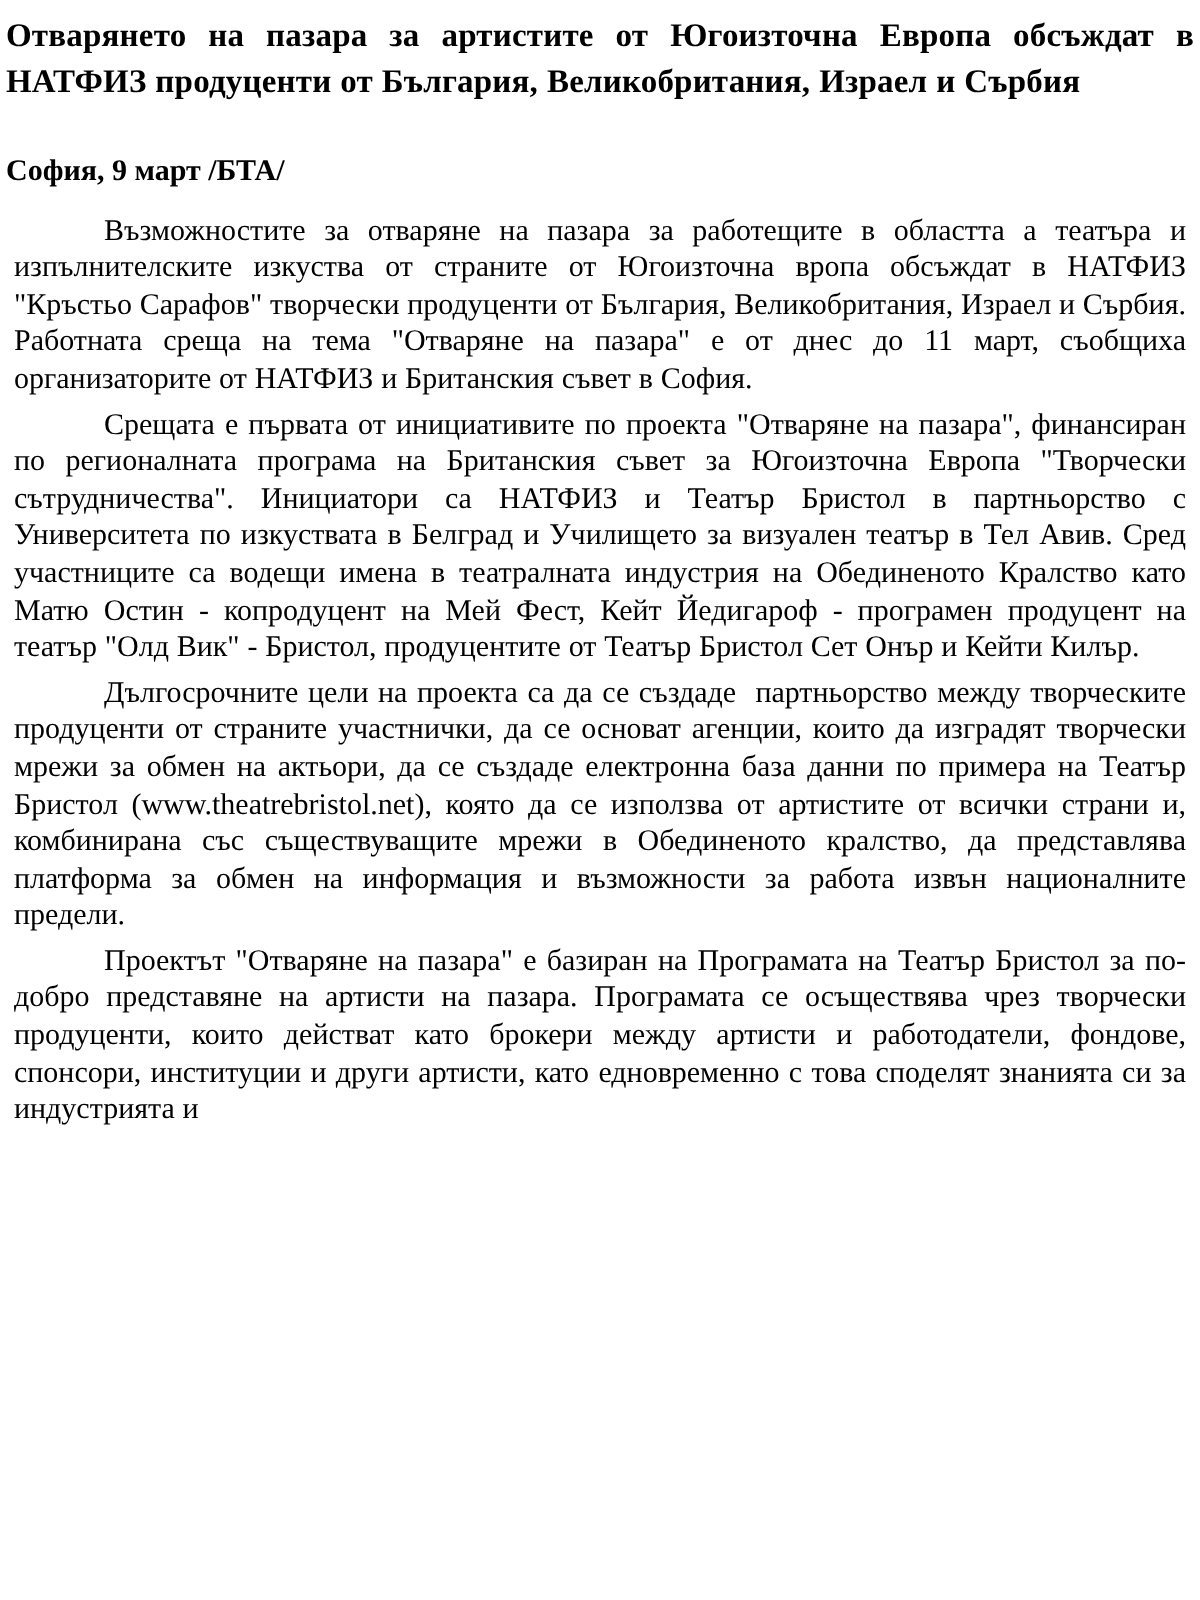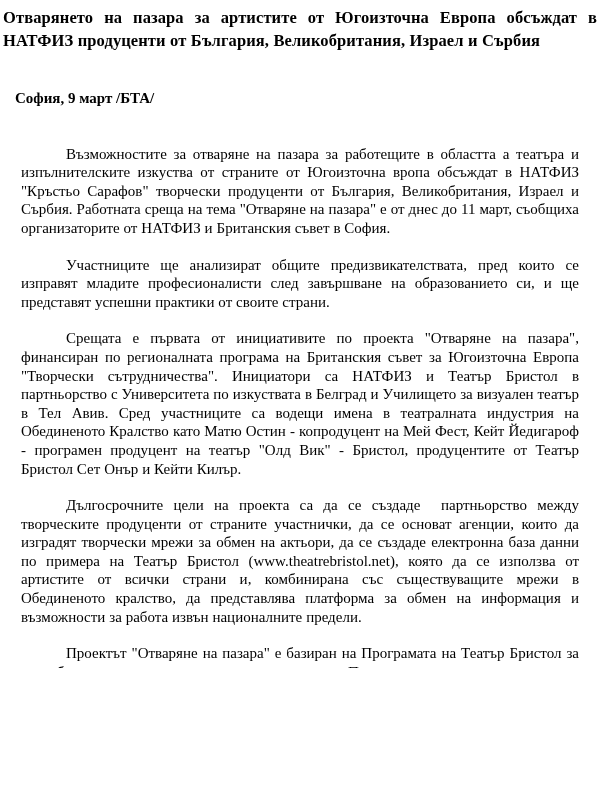--- a/index.html
+++ b/index.html
@@ -33,46 +33,45 @@
     margin: 0;
     padding-top: 6px;
     letter-spacing: 0.1px;
     word-spacing: 0.2px;
   }
   .dateline {
     font-size: 15px;
     line-height: 18.6px;
     font-weight: bold;
     text-align: left;
-    margin: 12px;
+    margin: 0;
     padding-top: 25px;
   }
   .body-block {
     padding-top: 7px;
   }
   p.para {
     font-size: 15px;
     line-height: 18.6px;
     text-align: justify;
     text-align-last: left;
-    margin: 18px;
+    margin: 4px;
     text-indent: 45px;
     word-spacing: 0.15px;
   }
 </style>
 </head>
 <body>
 
 <div class="page">
 
   <h1 class="doc-title">Отварянето на пазара за артистите от Югоизточна Европа обсъждат в НАТФИЗ продуценти от България, Великобритания, Израел и Сърбия</h1>
 
   <p class="dateline">София, 9 март /БТА/</p>
 
   <div class="body-block">
     <p class="para">Възможностите за отваряне на пазара за работещите в областта а театъра и изпълнителските изкуства от страните от Югоизточна вропа обсъждат в НАТФИЗ "Кръстьо Сарафов" творчески продуценти от България, Великобритания, Израел и Сърбия. Работната среща на тема "Отваряне на пазара" е от днес до 11 март, съобщиха организаторите от НАТФИЗ и Британския съвет в София.</p>
-    <p class="para">Участниците ще анализират общите предизвикателствата, пред които се изправят младите професионалисти след завършване на образованието си, и ще представят успешни практики от своите страни.</p>
     <p class="para">Срещата е първата от инициативите по проекта "Отваряне на пазара", финансиран по регионалната програма на Британския съвет за Югоизточна Европа "Творчески сътрудничества". Инициатори са НАТФИЗ и Театър Бристол в партньорство с Университета по изкуствата в Белград и Училището за визуален театър в Тел Авив. Сред участниците са водещи имена в театралната индустрия на Обединеното Кралство като Матю Остин - копродуцент на Мей Фест, Кейт Йедигароф - програмен продуцент на театър "Олд Вик" - Бристол, продуцентите от Театър Бристол Сет Онър и Кейти Килър.</p>
     <p class="para">Дългосрочните цели на проекта са да се създаде&nbsp; партньорство между творческите продуценти от страните участнички, да се основат агенции, които да изградят творчески мрежи за обмен на актьори, да се създаде електронна база данни по примера на Театър Бристол (www.theatrebristol.net), която да се използва от артистите от всички страни и, комбинирана със съществуващите мрежи в Обединеното кралство, да представлява платформа за обмен на информация и възможности за работа извън националните предели.</p>
     <p class="para">Проектът "Отваряне на пазара" е базиран на Програмата на Театър Бристол за по-добро представяне на артисти на пазара. Програмата се осъществява чрез творчески продуценти, които действат като брокери между артисти и работодатели, фондове, спонсори, институции и други артисти, като едновременно с това споделят знанията си за индустрията и</p>
   </div>
 
 </div>
 
 </body></html>

